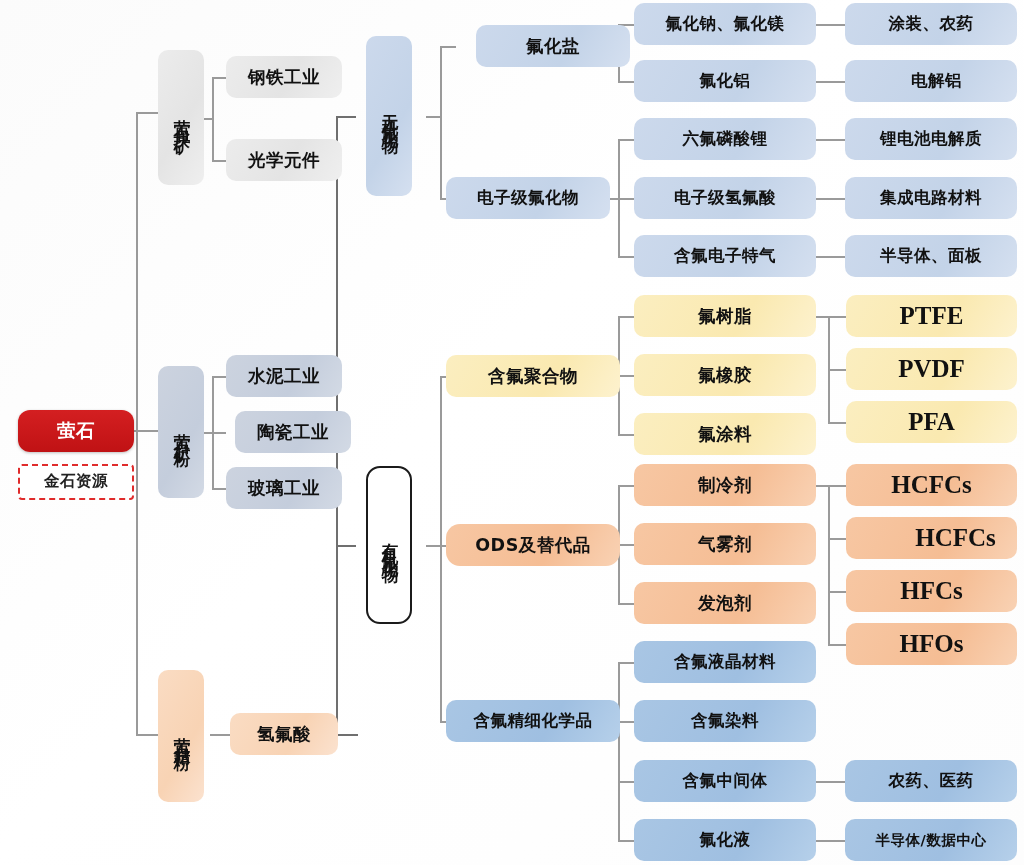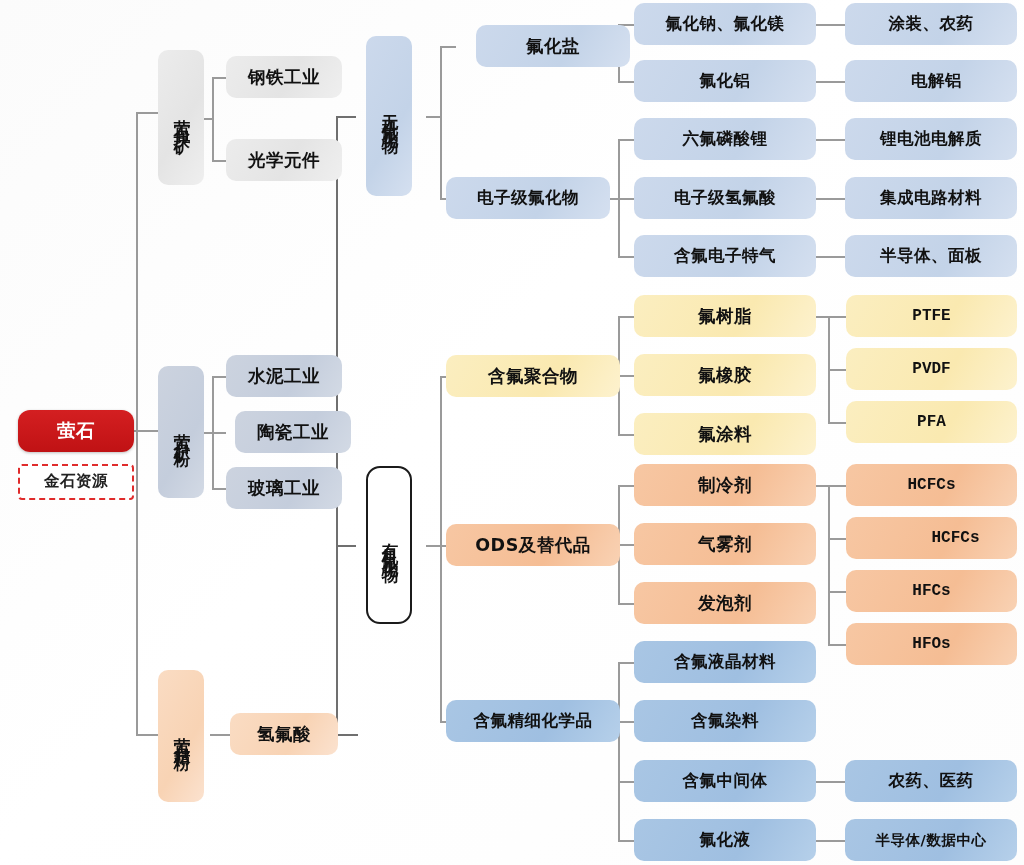--- a/index.html
+++ b/index.html
@@ -49,21 +49,21 @@
   .c-blue2{background:linear-gradient(120deg,#a9c6e4 0%,#9fbfe1 60%,#b6d0ea 100%);}
   .c-yellow{background:linear-gradient(120deg,#fbeec0 0%,#fae9b0 60%,#fdf2ce 100%);}
   .c-orange{background:linear-gradient(120deg,#f7c7a3 0%,#f5bd94 60%,#f9d2b4 100%);}
   .c-peach{background:linear-gradient(120deg,#fadcc3 0%,#f8d3b4 60%,#fbe2cf 100%);}
   .c-outline{background:#ffffff;border:2px solid #1b1b1b;border-radius:14px;}
   .f14{font-size:14.5px;}
   .f15{font-size:15.5px;}
   .f16{font-size:16.5px;}
   .f17{font-size:17.5px;}
   .f18{font-size:18.5px;}
-  .lat{font-family:Liberation Mono, monospace;font-weight:700;font-size:16px;letter-spacing:0px;}
+  .lat{font-family:Liberation Serif, serif;font-weight:700;font-size:25px;letter-spacing:0px;}
 </style>
 </head>
 <body>
 
 <div id="stage">
 
   <div class="ln v" style="left:136px;top:112px;height:622px;"></div>
   <div class="ln h" style="left:136px;top:112px;width:24px;"></div>
   <div class="ln h" style="left:136px;top:430px;width:24px;"></div>
   <div class="ln h" style="left:136px;top:734px;width:24px;"></div>
@@ -247,21 +247,21 @@
   <div class="node c-yellow lat" style="left:846px;top:295px;width:171px;height:42px;">
     <span>PTFE</span>
   </div>
   <div class="node c-yellow lat" style="left:846px;top:348px;width:171px;height:42px;">
     <span>PVDF</span>
   </div>
   <div class="node c-yellow lat" style="left:846px;top:401px;width:171px;height:42px;">
     <span>PFA</span>
   </div>
 
-  <div class="node c-orange f17" style="left:446px;top:524px;width:174px;height:42px;">
+  <div class="node c-orange f17" style="left:446px;top:524px;width:174px;height:42px;border-radius:14px;">
     <span>ODS及替代品</span>
   </div>
   <div class="node c-orange f17" style="left:634px;top:464px;width:182px;height:42px;">
     <span>制冷剂</span>
   </div>
   <div class="node c-orange f17" style="left:634px;top:523px;width:182px;height:42px;">
     <span>气雾剂</span>
   </div>
   <div class="node c-orange f17" style="left:634px;top:582px;width:182px;height:42px;">
     <span>发泡剂</span>

